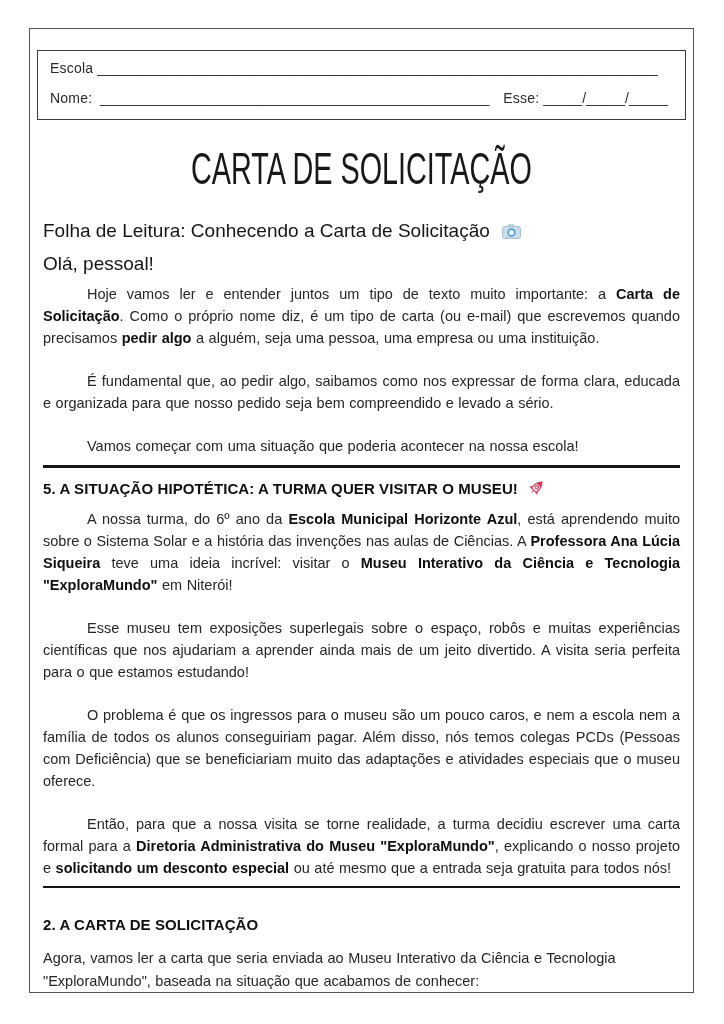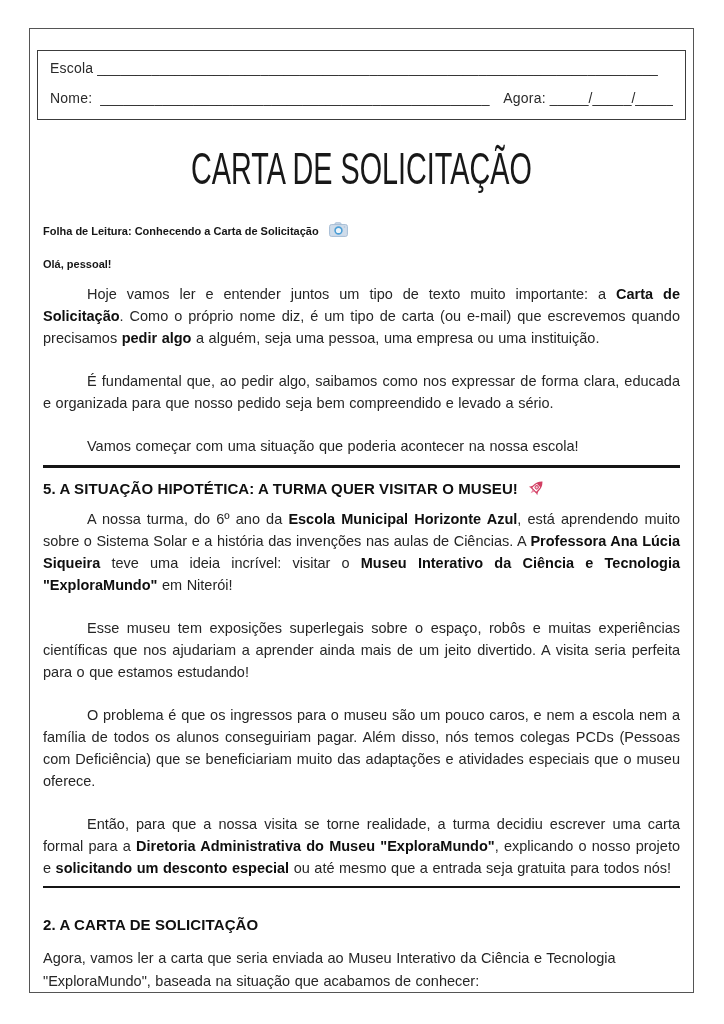--- a/index.html
+++ b/index.html
@@ -35,21 +35,21 @@
   h1.page-title {
     margin-top:24px;
     text-align:center;
     font-size:45px; line-height:49px;
     font-weight:400; color:#181818;
     transform:scaleX(0.64); transform-origin:50% 50%;
     white-space:nowrap;
   }
   
   .subhead {
-    font-weight:700; font-size:11px; line-height:20px; color:#161616;
+    font-weight:400; font-size:19px; line-height:20px; color:#161616;
   }
   .subhead.sheet { margin-top:28px; }
   .subhead.greeting { margin-top:13px; }
   
   .body-p {
     font-size:14.5px; line-height:22px;
     text-align:justify; text-indent:44px;
     margin-top:21px; color:#262626;
     word-spacing:0.5px;
   }
@@ -82,21 +82,21 @@
 <div class="frame">
 
   <div class="info-box">
     <div class="info-line">
       <span class="lbl">Escola</span>
       <span class="blank">________________________________________________________________________</span>
     </div>
     <div class="info-line second">
       <span class="lbl">Nome:</span>
       <span class="blank name-blank">__________________________________________________</span>
-      <span class="lbl date">Agora:</span>
+      <span class="lbl date">Esse:</span>
       <span class="blank">_____/_____/_____</span>
     </div>
   </div>
 
   <h1 class="page-title">CARTA DE SOLICITAÇÃO</h1>
 
   <p class="subhead sheet">
     <span>Folha de Leitura: Conhecendo a Carta de Solicitação</span>
     <svg class="inline-icon" width="19" height="15" viewBox="0 0 19 15">
       <rect x="6" y="0.8" width="6" height="3.5" rx="1" fill="#cfdcea" stroke="#a5bcd4" stroke-width="1"></rect>

